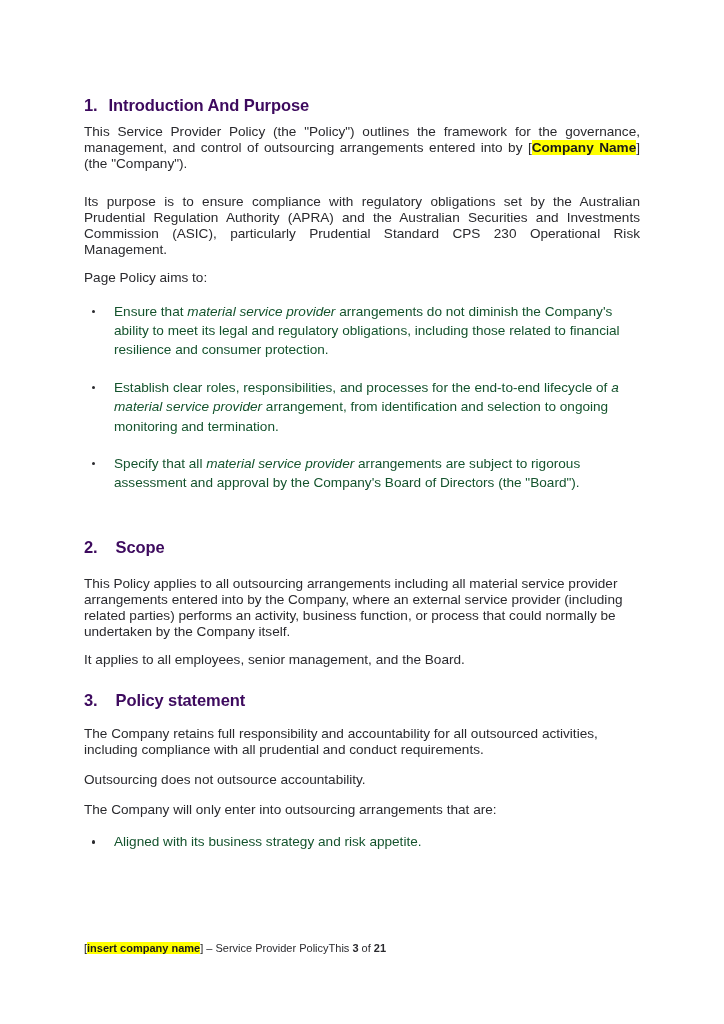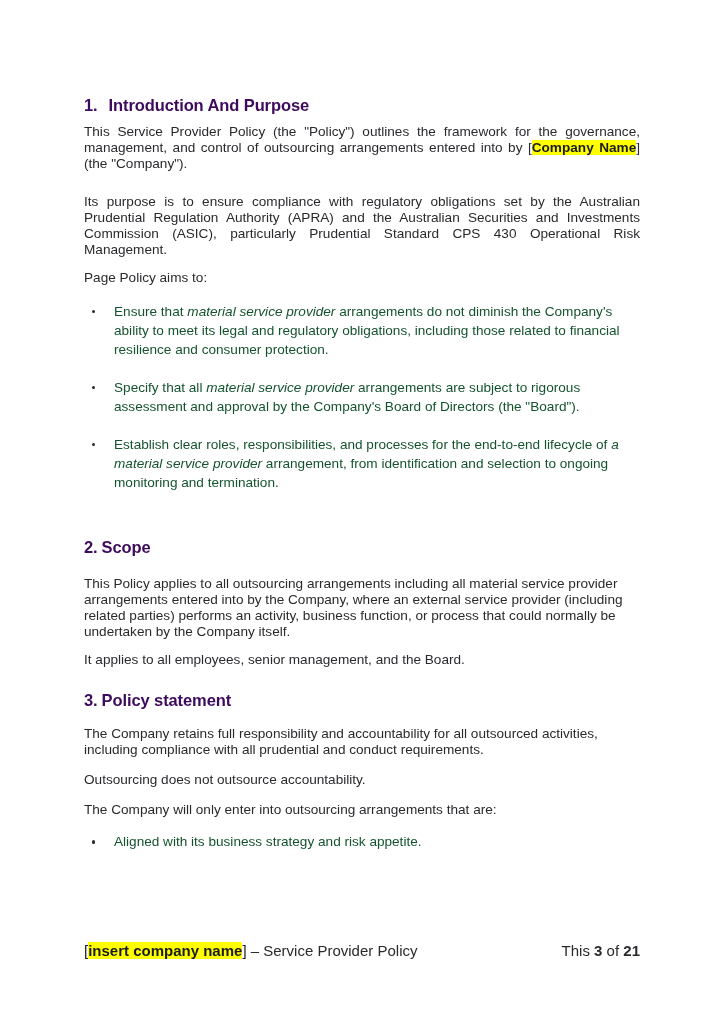--- a/index.html
+++ b/index.html
@@ -33,21 +33,21 @@
   h2.section-heading {
     font-size: 16.5px;
     font-weight: bold;
     color: #3d0a5e;
     margin: 0;
     padding: 0;
     line-height: 1.25;
     letter-spacing: -0.1px;
   }
   .h-gap-1 { margin-left: 11px; margin-top: 11px; }
-  .h-gap-2 { margin-left: 4px; }
+  .h-gap-2 { margin-left: 18px; }
 
   
   p.body {
     font-size: 13.6px;
     line-height: 16px;
     margin: 0;
     padding: 0;
     color: #2a2a2e;
   }
   p.justify { text-align: justify; text-align-last: left; }
@@ -96,23 +96,22 @@
     color: #1a1a1a;
   }
 
   
   .footer {
     position: absolute;
     left: 84px;
     top: 942px;
     width: 556px;
     display: flex;
-    justify-content: space-between;
     align-items: baseline;
-    font-size: 15px;
+    font-size: 11px;
     color: #2a2a2e;
   }
   .footer-left { white-space: nowrap; }
   .footer-left .brk { color: #1a1a1a; }
   .footer-right { white-space: nowrap; }
   .footer-right b { font-weight: bold; }
 </style>
 </head>
 <body>
 
@@ -123,32 +122,32 @@
     <h2 class="section-heading">
       <span>1.</span><span class="h-gap-1">Introduction And Purpose</span>
     </h2>
 
     <div class="sp-8"></div>
 
     <p class="body justify"><span>This Service Provider Policy (the "Policy") outlines the framework for the governance, management, and control of outsourcing arrangements entered into by [</span><span class="hl">Company Name</span><span>] (the "Company").</span></p>
 
     <div class="sp-22"></div>
 
-    <p class="body justify">Its purpose is to ensure compliance with regulatory obligations set by the Australian Prudential Regulation Authority (APRA) and the Australian Securities and Investments Commission (ASIC), particularly Prudential Standard CPS 430 Operational Risk Management.</p>
+    <p class="body justify">Its purpose is to ensure compliance with regulatory obligations set by the Australian Prudential Regulation Authority (APRA) and the Australian Securities and Investments Commission (ASIC), particularly Prudential Standard CPS 230 Operational Risk Management.</p>
 
     <div class="sp-12"></div>
 
     <p class="body ragged">Page Policy aims to:</p>
 
     <div class="sp-16"></div>
 
     <ul class="bullets tight">
       <li><span>Ensure that </span><em class="it">material service provider</em><span> arrangements do not diminish the Company's ability to meet its legal and regulatory obligations, including those related to financial resilience and consumer protection.</span></li>
+      <li><span>Establish clear roles, responsibilities, and processes for the end-to-end lifecycle of </span><em class="it">a material service provider</em><span> arrangement, from identification and selection to ongoing monitoring and termination.</span></li>
       <li><span>Specify that all </span><em class="it">material service provider</em><span> arrangements are subject to rigorous assessment and approval by the Company's Board of Directors (the "Board").</span></li>
-      <li><span>Establish clear roles, responsibilities, and processes for the end-to-end lifecycle of </span><em class="it">a material service provider</em><span> arrangement, from identification and selection to ongoing monitoring and termination.</span></li>
     </ul>
 
     <div class="sp-26"></div>
 
     <h2 class="section-heading">
       <span>2.</span><span class="h-gap-2">Scope</span>
     </h2>
 
     <div class="sp-18"></div>
 

